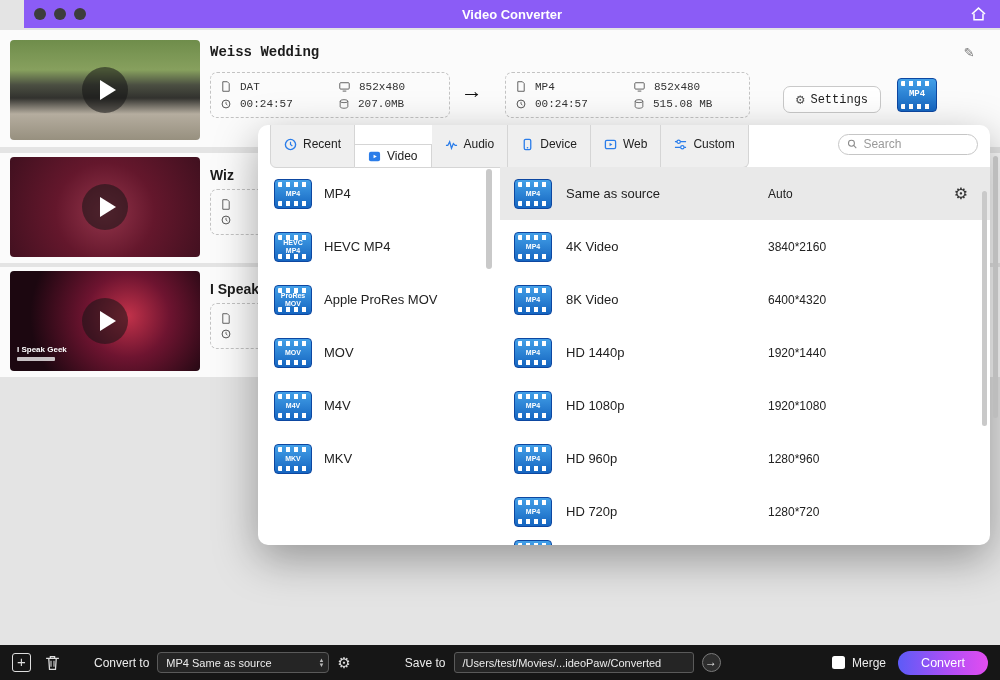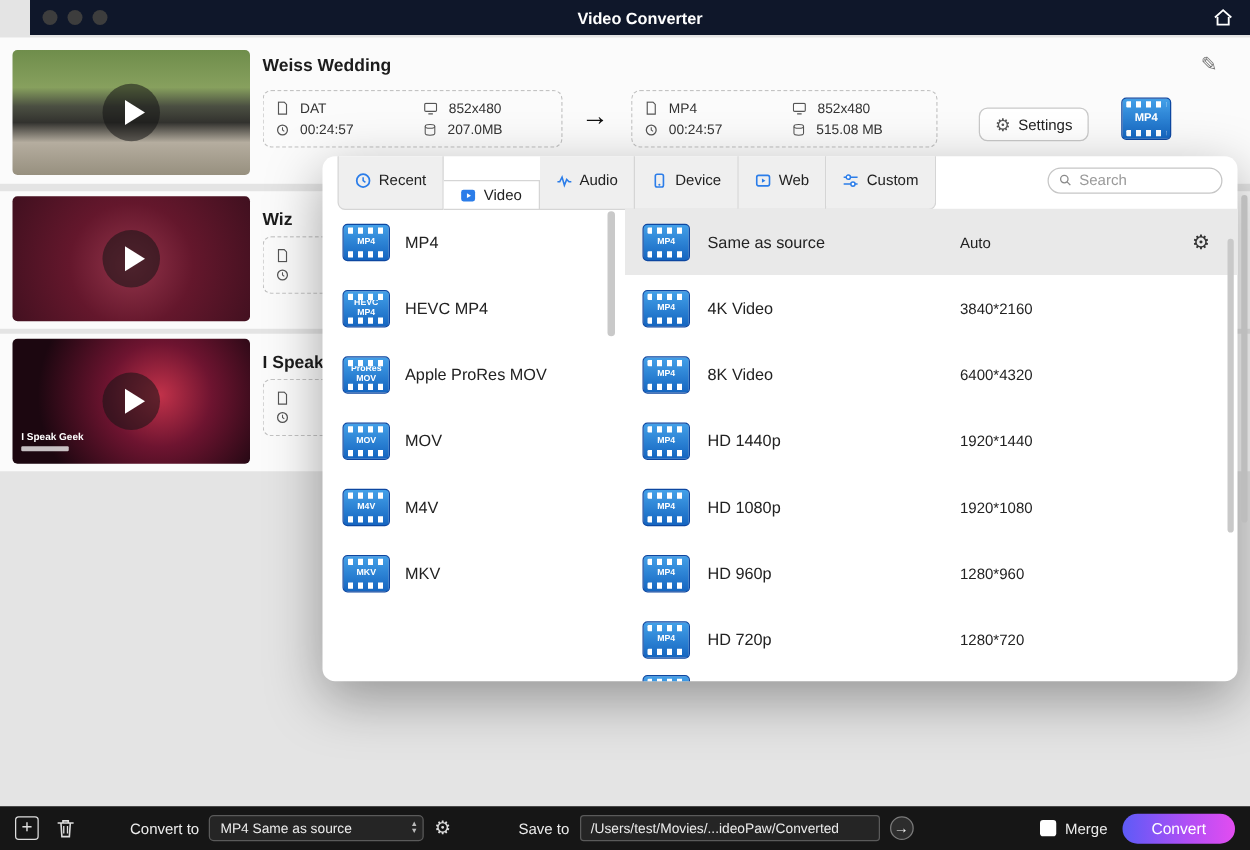--- a/index.html
+++ b/index.html
@@ -1,29 +1,29 @@
 <!DOCTYPE html>
 <html><head>
 <meta charset="utf-8">
 <style>
   * { margin:0; padding:0; box-sizing:border-box; }
   body { font-family:"Liberation Sans", sans-serif; background:#555; }
   .app { position:relative; width:1000px; height:680px; background:#e4e4e4; overflow:hidden; }
 
   
-  .titlebar { position:absolute; top:0; left:0; right:0; height:28px; background:#0f172a; display:flex; align-items:center; z-index:40;margin-left:24px; }
+  .titlebar { position:absolute; top:0; left:0; right:0; height:28px; background:#8b5cf6; display:flex; align-items:center; z-index:40;margin-left:24px; }
   .traffic { display:flex; gap:8px; margin-left:10px; }
   .light { width:12px; height:12px; border-radius:50%; background:#3d3d3d; }
   .win-title { position:absolute; left:0; right:0; text-align:center; color:#fff; font-size:13px; font-weight:bold; pointer-events:none; }
   .home-btn { position:absolute; right:14px; top:7px; }
 
   
   .main { position:absolute; top:28px; left:0; right:0; bottom:35px; background:#e4e4e4; }
   .file-row { position:absolute; left:0; right:0; background:#fbfbfb; }
-  .row1 { top:2px; height:117px; }
+  .row1 { top:2px; height:117px;font-family:Liberation Mono, monospace; }
   .row2 { top:125px; height:110px; }
   .row3 { top:239px; height:110px; }
 
   .thumb { position:absolute; left:10px; width:190px; height:100px; border-radius:4px; overflow:hidden; }
   .row1 .thumb { top:10px; }
   .row2 .thumb, .row3 .thumb { top:4px; }
   .thumb1 { background:linear-gradient(180deg,#6f8d4b 0%,#87a05e 30%,#4b4f42 45%,#32322e 58%,#b5ad9f 74%,#97907f 100%); }
   .thumb2 { background:radial-gradient(circle at 50% 55%, #93344a 0%, #64172c 45%, #40101f 100%); }
   .thumb3 { background:radial-gradient(circle at 62% 45%, #c2324a 0%, #6e1430 32%, #1c0710 75%); }
   .play { position:absolute; left:50%; top:50%; width:46px; height:46px; margin:-23px 0 0 -23px; border-radius:50%; background:rgba(20,20,20,.55); }
@@ -79,21 +79,21 @@
   .scroll-right { right:3px; top:28px; width:5px; height:235px; }
   .preset-item.partial { height:40px; align-items:flex-start; padding-top:2px; }
 
   .window-scrollbar { position:absolute; right:2px; top:128px; width:5px; height:262px; background:#bdbdbd; border-radius:3px; z-index:25; }
 
   
   .bottombar { position:absolute; left:0; right:0; bottom:0; height:35px; background:#161616; display:flex; align-items:center; z-index:40; }
   .add-btn { margin-left:12px; width:19px; height:19px; border:1.5px solid #dedede; border-radius:3px; color:#dedede; font-size:15px; line-height:16px; text-align:center; }
   .trash-btn { margin-left:14px; display:flex; }
   .bar-label { color:#ececec; font-size:12px; }
-  .convert-to-label { margin-left:44px; }
+  .convert-to-label { margin-left:34px; }
   .convert-select { margin-left:8px; width:172px; height:21px; background:#252525; border:1px solid #5a5a5a; border-radius:4px; display:flex; align-items:center; padding:0 4px 0 8px; color:#ececec; font-size:11px; }
   .stepper { margin-left:auto; display:flex; flex-direction:column; color:#bbb; font-size:6px; line-height:5px; text-align:center; }
   .bar-gear { margin-left:8px; color:#ddd; font-size:15px; line-height:1; }
   .save-to-label { margin-left:54px; }
   .save-path { margin-left:8px; width:240px; height:21px; background:#252525; border:1px solid #5a5a5a; border-radius:3px; display:flex; align-items:center; padding:0 8px; color:#ececec; font-size:11px; white-space:nowrap; overflow:hidden; }
   .go-btn { margin-left:8px; width:19px; height:19px; border-radius:50%; background:#2d2d2d; border:1px solid #7a7a7a; color:#eee; text-align:center; line-height:17px; font-size:12px; }
   .merge-wrap { margin-left:auto; display:flex; align-items:center; gap:7px; }
   .merge-box { width:13px; height:13px; background:#fff; border-radius:2.5px; }
   .convert-btn { margin:0 12px; width:90px; height:24px; border-radius:12px; border:none; color:#fff; font-size:12.5px; display:flex; align-items:center; justify-content:center; font-family:"Liberation Sans", sans-serif; }
 </style>

